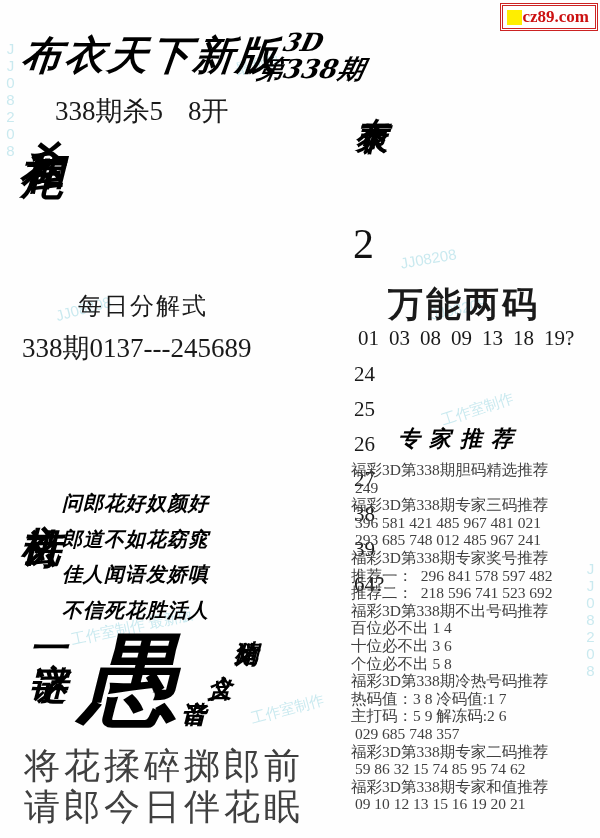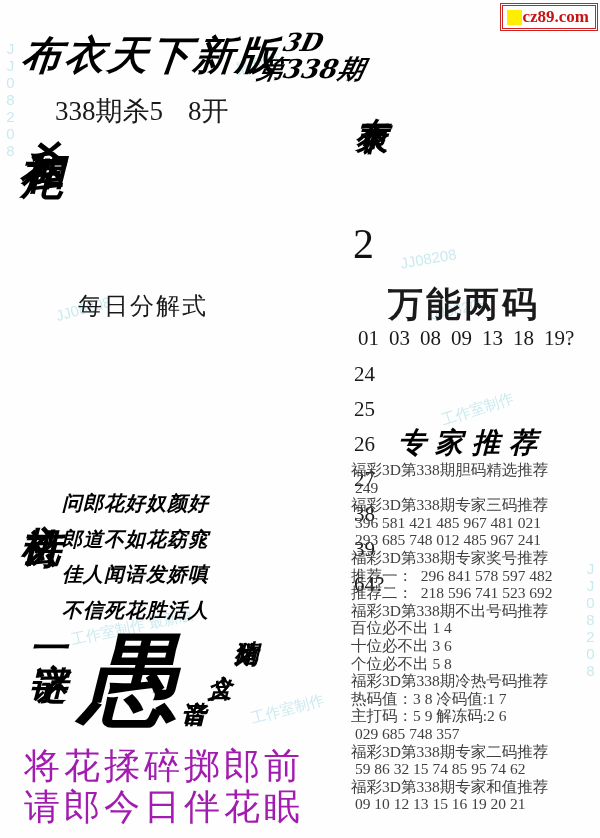--- a/index.html
+++ b/index.html
@@ -32,36 +32,36 @@
   
   .daily-title{position:absolute;left:78px;top:290px;font-size:24px;letter-spacing:2px;}
   .daily-line{position:absolute;left:22px;top:330px;font-size:27px;}
   
   .tc-title{position:absolute;left:388px;top:281px;font-size:35px;letter-spacing:3px;font-weight:bold;}
   .tc-row{position:absolute;display:flex;gap:10px;font-size:21px;}
   .tc-r0{left:358px;top:326px;}
   .tc-r1{left:354px;top:362px;flex-direction:column;}
   .tc-r2{left:344px;top:370px;}
   
-  .exp-title{position:absolute;left:398px;top:424px;font-size:28px;letter-spacing:9px;}
+  .exp-title{position:absolute;left:398px;top:424px;font-size:22px;letter-spacing:9px;}
   .exp-block{position:absolute;left:351px;top:461px;width:246px;font-size:15.5px;line-height:17.6px;
              white-space:pre;color:#404040;}
   
   .poem-label{position:absolute;left:14px;top:492px;font-size:40px;letter-spacing:2px;height:140px;}
   .poem-lines{position:absolute;left:62px;top:486px;font-size:20px;line-height:35.5px;letter-spacing:1px;}
   
   .riddle-label{position:absolute;left:22px;top:628px;font-size:38px;letter-spacing:4px;height:140px;}
   .riddle-char{position:absolute;left:80px;top:630px;font-size:98px;line-height:1;}
   .riddle-hints{position:absolute;left:180px;top:622px;writing-mode:vertical-rl;text-orientation:upright;
                 font-size:24px;line-height:1.1;height:120px;}
   .riddle-hints span{display:block;}
   .riddle-hints span:nth-child(2){margin-top:34px;}
   .riddle-hints span:nth-child(3){margin-top:60px;}
   
-  .couplet{position:absolute;left:24px;top:746px;font-size:36px;line-height:41px;letter-spacing:4px;color:#a21caf;}
+  .couplet{position:absolute;left:24px;top:746px;font-size:36px;line-height:41px;letter-spacing:4px;color:#404040;}
 </style>
 </head>
 <body>
 
 <div id="page">
 
   <span class="wm v" style="left:2px;top:40px;">JJ08208</span>
   <span class="wm" style="left:235px;top:55px;transform:rotate(-15deg);">最新版</span>
   <span class="wm" style="left:55px;top:300px;transform:rotate(-15deg);">JJ08208</span>
   <span class="wm" style="left:430px;top:300px;transform:rotate(-12deg);">JJ08208</span>
@@ -83,20 +83,21 @@
   <div class="callig title-issue">第338期</div>
 
   <div class="song kill-line">338期杀5</div>
   <div class="song kill-open">8开</div>
   <div class="callig vert kill-vert">杀和尾</div>
 
   <div class="callig vert brand-vert">布衣天下</div>
   <div class="brand-num">2</div>
 
   <div class="song daily-title">每日分解式</div>
+  <div class="song daily-line">338期0137---245689</div>
 
   <div class="song tc-title">万能两码</div>
   <div class="song tc-row tc-r0">
     <span>01</span>
     <span>03</span>
     <span>08</span>
     <span>09</span>
     <span>13</span>
     <span>18</span>
     <span>19?</span>

